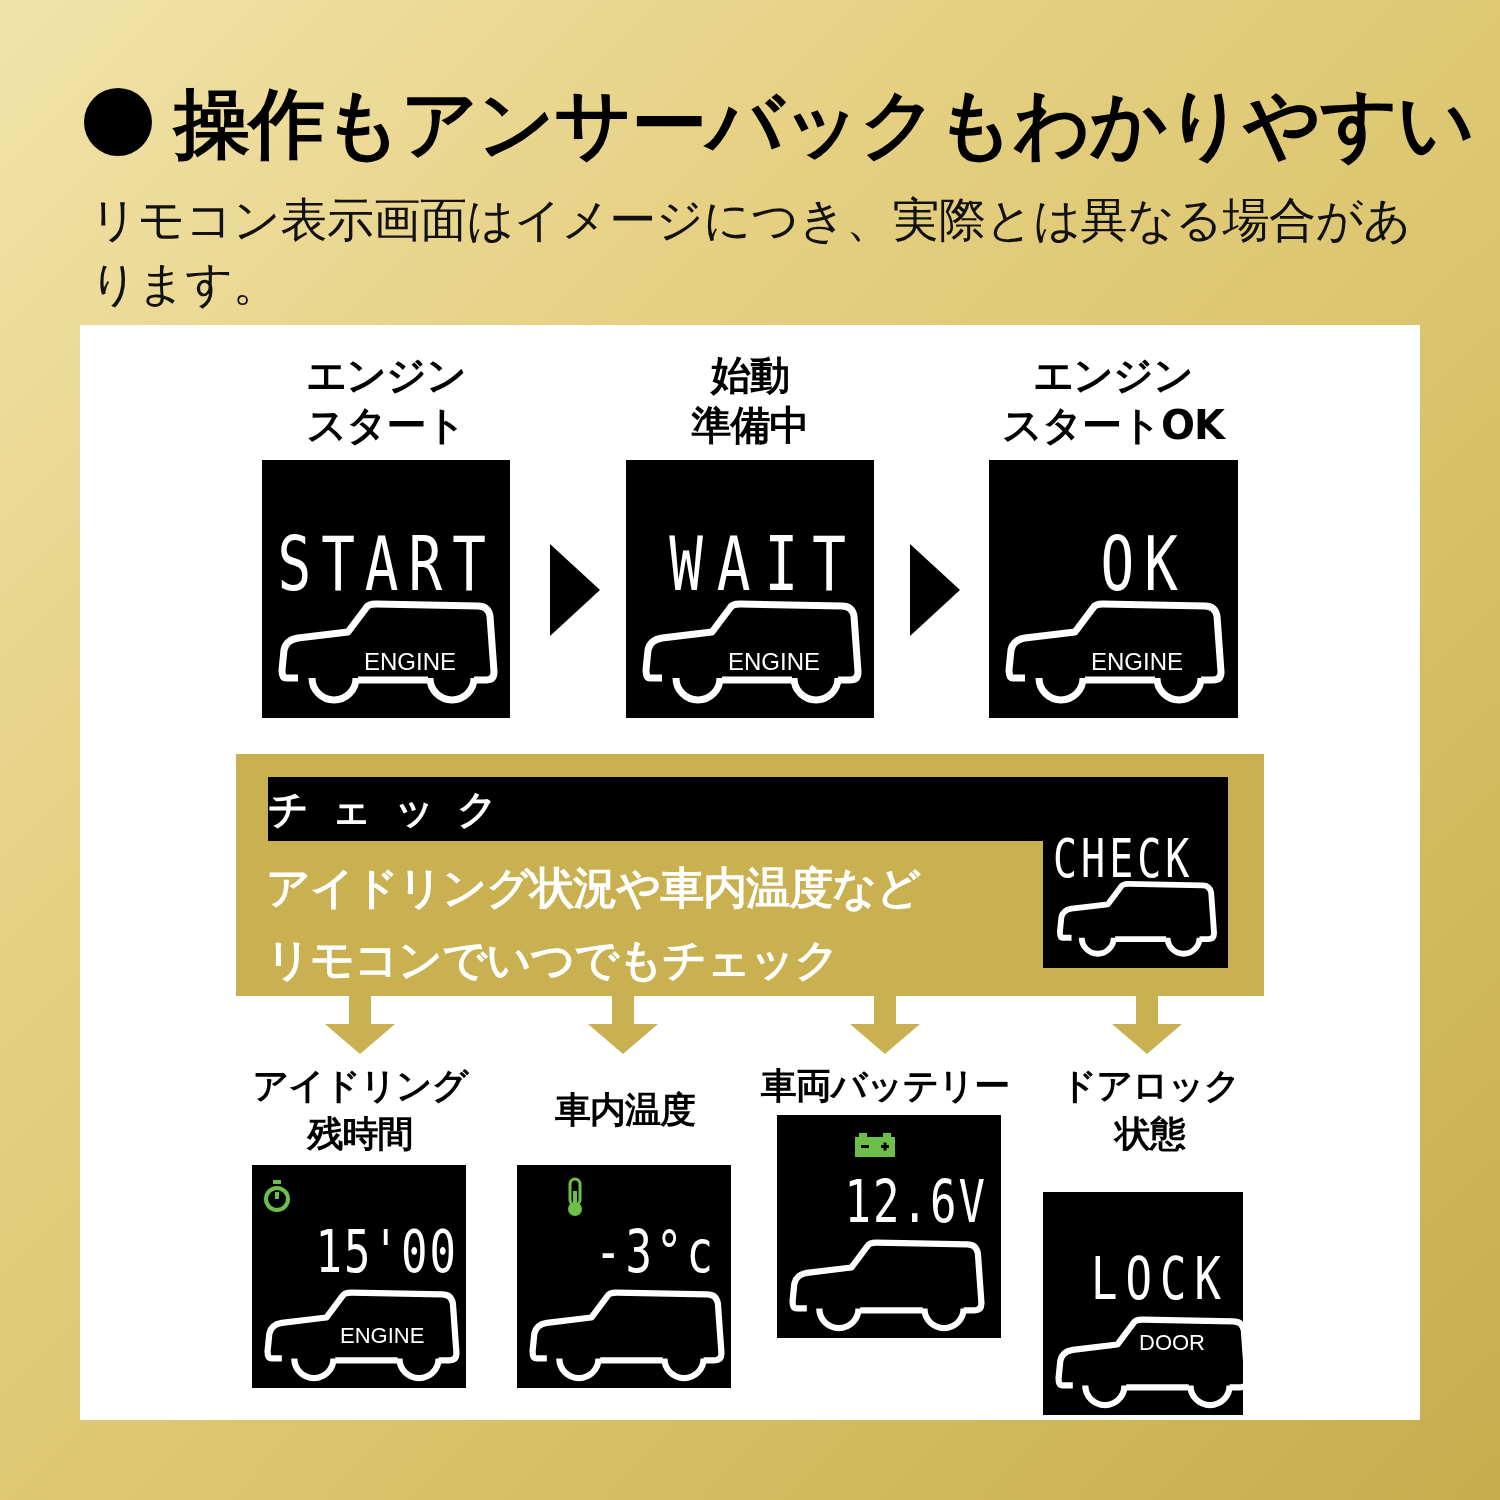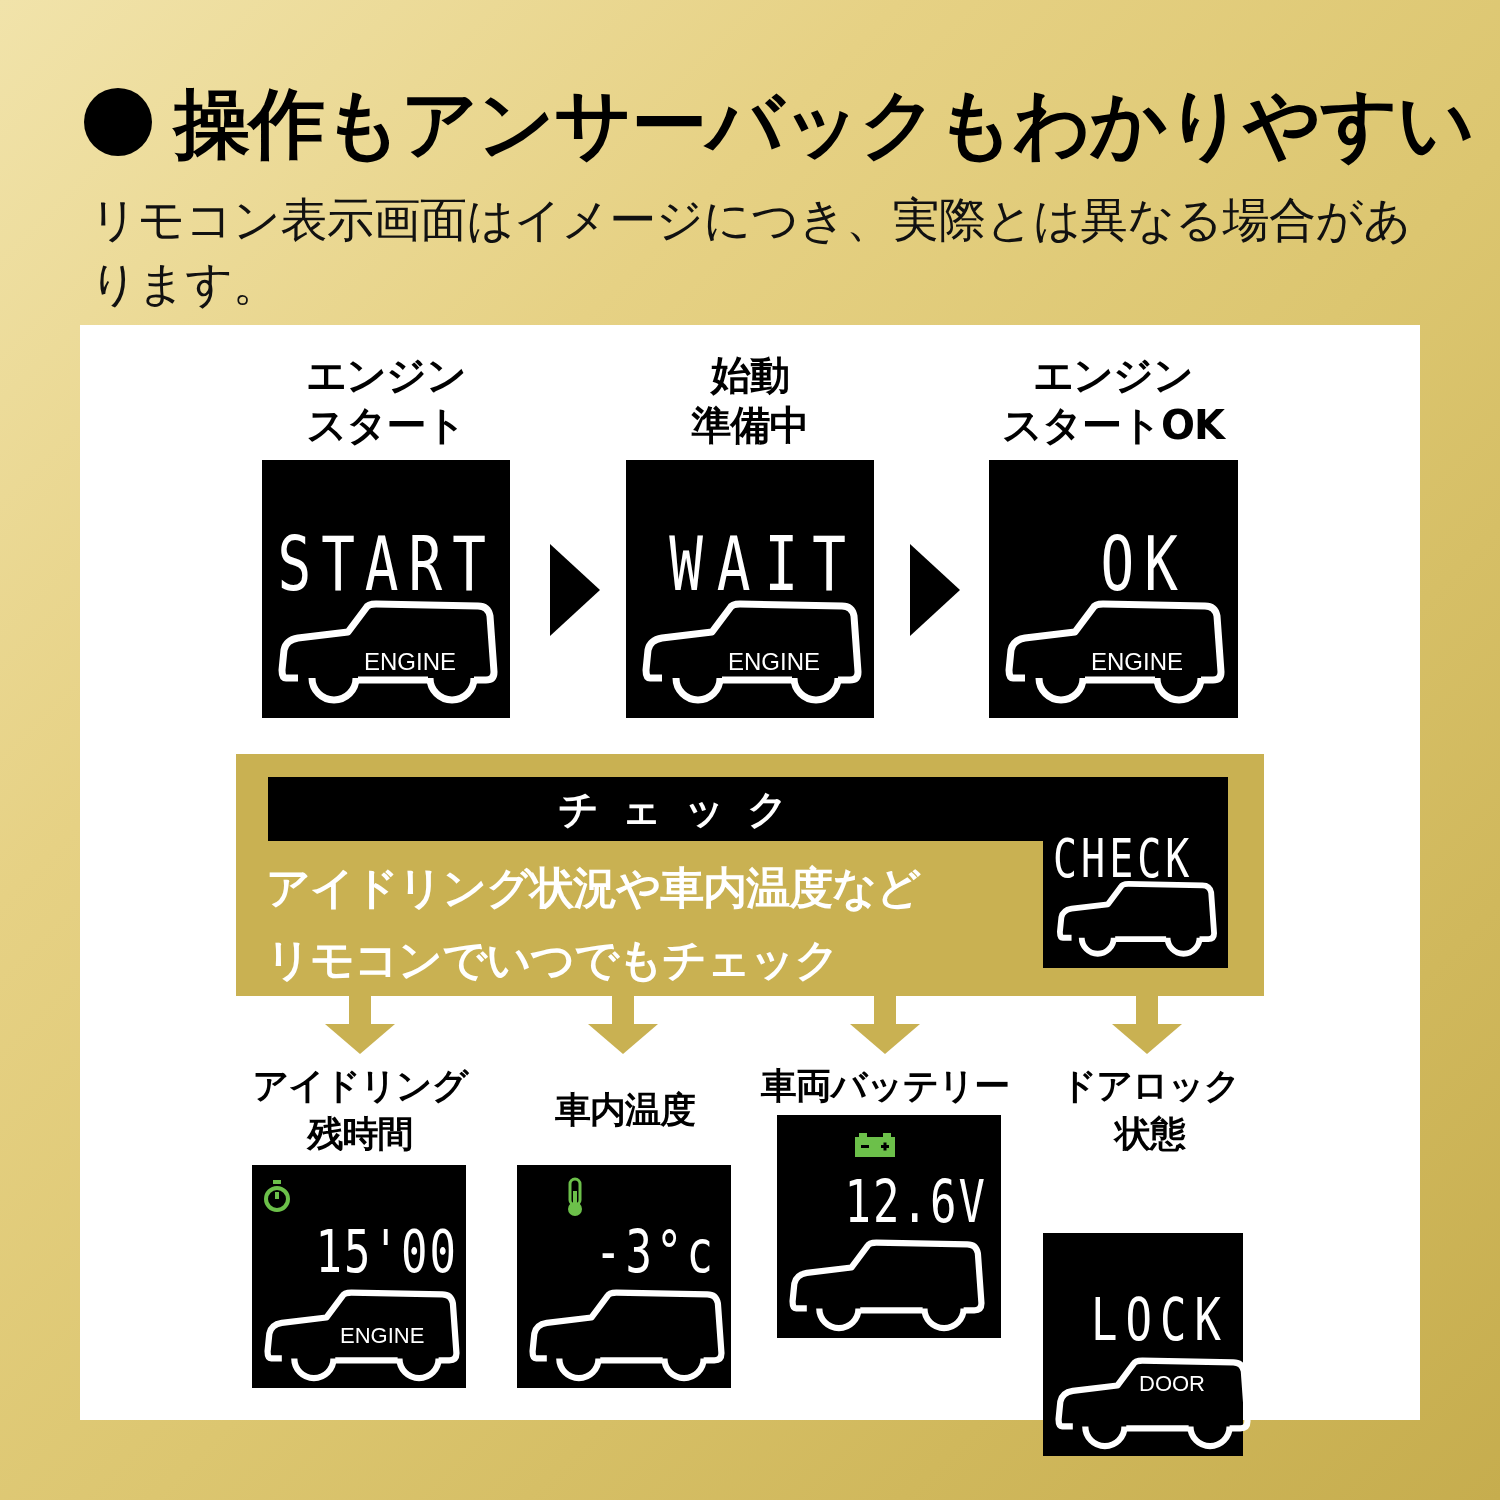--- a/index.html
+++ b/index.html
@@ -27,21 +27,21 @@
     position: absolute; color: #fff; font-family: "DejaVu Sans Mono", "Liberation Mono", monospace;
     font-weight: normal; letter-spacing: 6px; transform: scaleY(1.35); transform-origin: top left;
     text-align: right; white-space: nowrap;
   }
   .lcd svg.car { position: absolute; }
   .lcd .car-word { position: absolute; color: #fff; font-family: "Liberation Sans", sans-serif; font-size: 24px; }
 
   .arrow { position: absolute; width: 0; height: 0; border-top: 46px solid transparent; border-bottom: 46px solid transparent; border-left: 50px solid #000; }
 
   .gold { position: absolute; left: 236px; top: 754px; width: 1028px; height: 242px; background: #c9b152; }
-  .check-bar { position: absolute; left: 268px; top: 777px; width: 832px; height: 64px; background: #000; color: #fff; font-weight: bold; font-size: 40px; line-height: 64px; text-align: center; letter-spacing: 22px; }
+  .check-bar { position: absolute; left: 268px; top: 777px; width: 832px; height: 64px; background: #000; color: #fff; font-weight: bold; font-size: 40px; line-height: 64px; letter-spacing: 22px; }
   .check-desc { position: absolute; left: 266px; top: 852px; width: 760px; color: #fff; font-weight: bold; font-size: 44px; line-height: 72px; letter-spacing: -1px; white-space: pre-line; }
 
   .down { position: absolute; }
   .down .stem { position: absolute; left: 14px; top: 0; width: 22px; height: 30px; background: #c9b152; }
   .down .head { position: absolute; left: -10px; top: 28px; width: 0; height: 0; border-left: 35px solid transparent; border-right: 35px solid transparent; border-top: 30px solid #c9b152; }
 
   .icon { position: absolute; }
 </style>
 </head>
 <body>
@@ -176,21 +176,21 @@
   </svg>
   <div class="seg" style="right:14px; top:52px; font-size:44px; letter-spacing:2px;">12.6V</div>
   <svg class="car" viewBox="0 0 220 110" width="196" height="98" style="left:12px; top:124px;" fill="none" stroke="#fff" stroke-width="7" stroke-linejoin="round">
     <path d="M20 78 L8 78 Q4 78 4 70 L6 50 Q8 40 20 38 L70 32 L88 8 Q90 4 98 4 L200 6 Q210 6 212 16 L216 72 Q216 80 208 80 L196 80"></path>
     <path d="M150 80 L80 80"></path>
     <path d="M34 78 A22 22 0 0 0 78 78"></path>
     <path d="M152 78 A22 22 0 0 0 196 78"></path>
   </svg>
 </div>
 
-<div class="lcd" style="left:1043px; top:1233px; width:200px; height:223px;">
+<div class="lcd" style="left:1043px; top:1192px; width:200px; height:223px;">
   <div class="seg" style="right:14px; top:52px; font-size:44px; letter-spacing:8px;">LOCK</div>
   <svg class="car" viewBox="0 0 220 110" width="196" height="98" style="left:12px; top:124px;" fill="none" stroke="#fff" stroke-width="7" stroke-linejoin="round">
     <path d="M20 78 L8 78 Q4 78 4 70 L6 50 Q8 40 20 38 L70 32 L88 8 Q90 4 98 4 L200 6 Q210 6 212 16 L216 72 Q216 80 208 80 L196 80"></path>
     <path d="M150 80 L80 80"></path>
     <path d="M34 78 A22 22 0 0 0 78 78"></path>
     <path d="M152 78 A22 22 0 0 0 196 78"></path>
   </svg>
   <div class="car-word" style="left:96px; top:138px; font-size:22px;">DOOR</div>
 </div>
 

